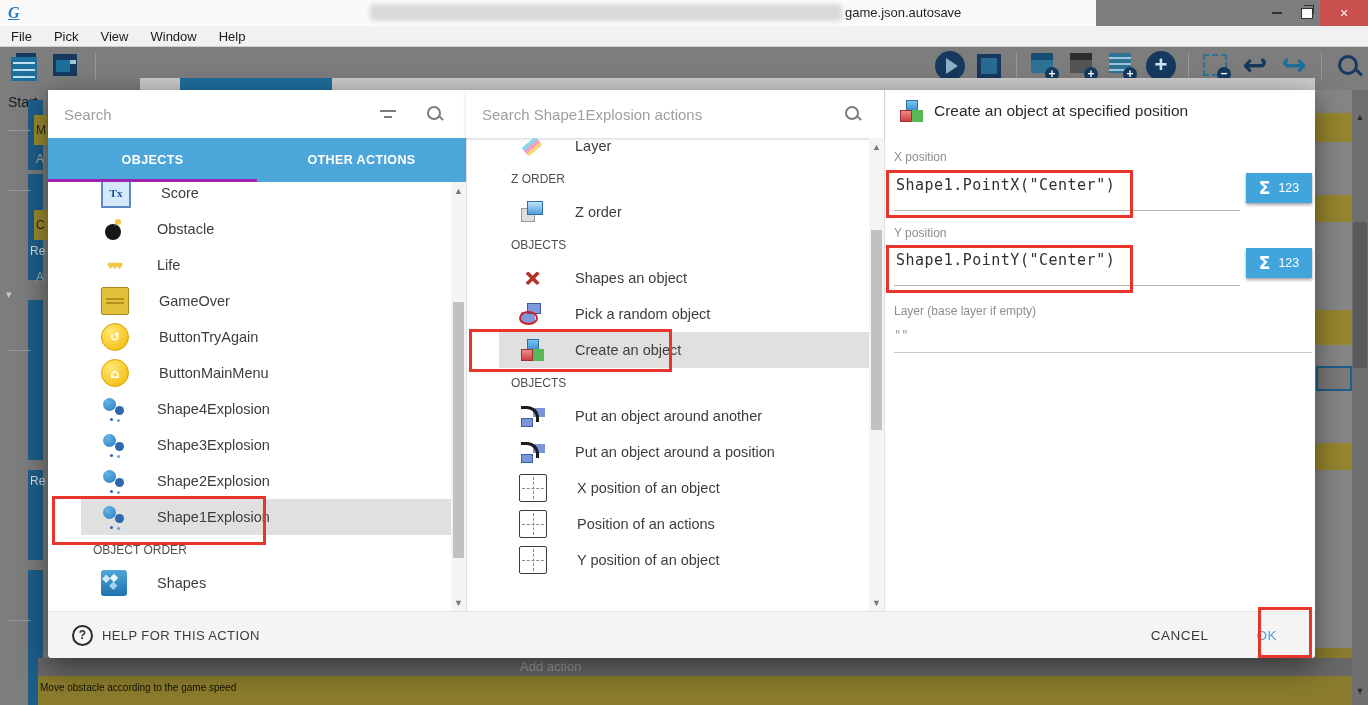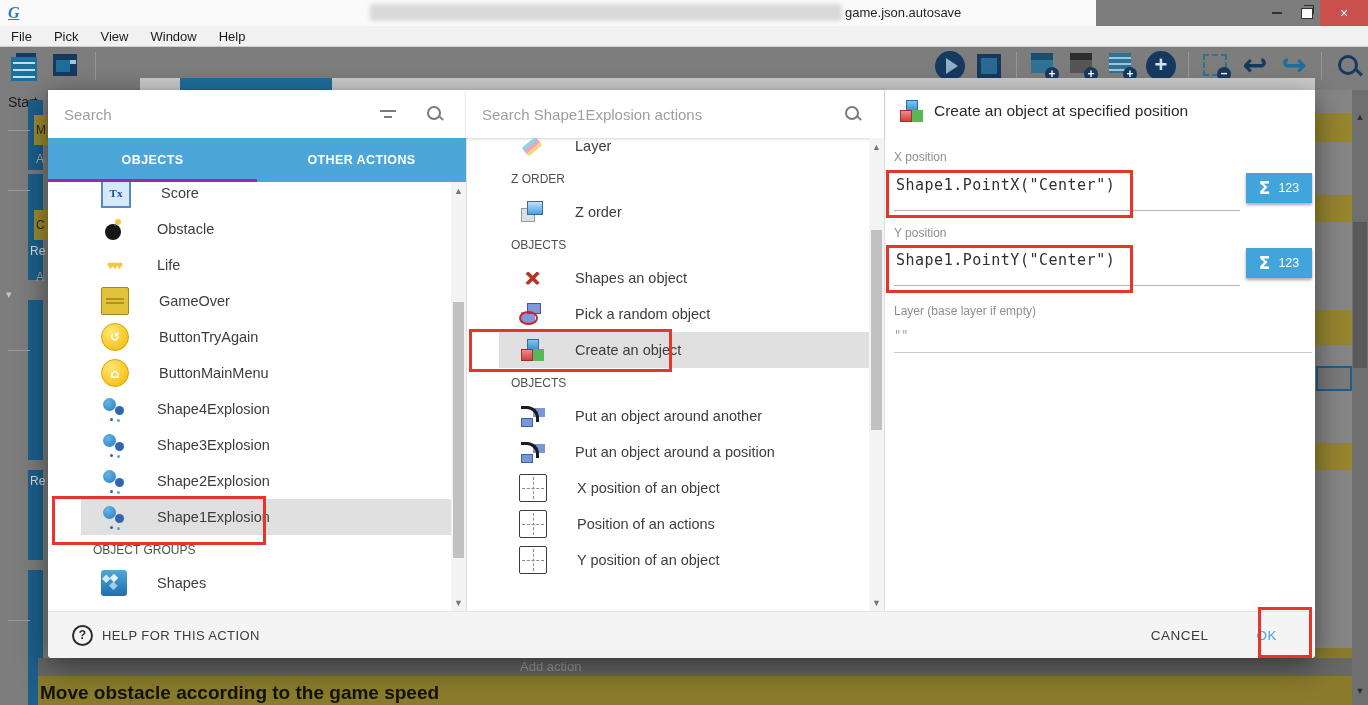--- a/index.html
+++ b/index.html
@@ -83,21 +83,21 @@
   .bg-collapse{left:6px;top:288px;color:#c6c6c6;font-size:11px;}
   .bg-right-col{left:1315px;top:90px;width:37px;height:615px;background:#868686;}
   .bg-yellow-right{left:1315px;width:37px;background:#96862f;}
   .bg-bluebox{left:1316px;top:366px;width:32px;height:21px;border:2px solid #1d5f8a;background:#7a7a7a;}
   .bg-scrollbar{left:1352px;top:90px;width:16px;height:615px;background:#6f6f6f;}
   .bg-sb-thumb{left:1353px;top:222px;width:14px;height:146px;background:#5a5a5a;}
   .bg-sb-arrow{left:1354px;width:12px;text-align:center;color:#2e2e2e;font-size:9px;}
   .bg-addaction{left:28px;top:658px;width:1324px;height:18px;background:#686868;}
   .bg-addaction span{position:absolute;left:492px;top:1px;font-size:13px;color:#9d9d9d;}
   .bg-olive{left:28px;top:676px;width:1324px;height:29px;background:#8a7c2c;}
-  .bg-olive span{position:absolute;left:12px;top:6px;font-size:19px;color:#141204;font-weight:bold;}
+  .bg-olive span{position:absolute;left:12px;top:6px;font-size:10px;color:#141204;}
   .bg-olive-bar{left:28px;top:658px;width:10px;height:47px;background:#1d5f8a;}
 
   
   .dialog{position:absolute;left:48px;top:90px;width:1267px;height:568px;background:#fff;z-index:10;
           box-shadow:0 8px 30px rgba(0,0,0,.5);border-radius:0 0 4px 4px;}
   .panel{position:absolute;top:0;height:522px;}
   .panel-left{left:0;width:418px;border-right:1px solid #e0e0e0;}
   .panel-mid{left:418px;width:418px;border-right:1px solid #e0e0e0;}
   .panel-right{left:836px;width:431px;}
 
@@ -368,21 +368,21 @@
             <div class="row">
     <span class="row-icon icon-particles"></span>
     <span class="label">Shape2Explosion</span>
   </div>
             <div class="row selected">
     <span class="row-icon icon-particles"></span>
     <span class="label">Shape1Explosion</span>
   </div>
             <div class="row section-row">
 
-    <span class="label">OBJECT GROUPS</span>
+    <span class="label">OBJECT ORDER</span>
   </div>
             <div class="row">
     <span class="row-icon icon-shapes-group"></span>
     <span class="label">Shapes</span>
   </div>
           </div>
       </div>
       <div class="pscroll ps-left">
         <div class="ps-arrow" style="top:4px;">▲</div>
         <div class="ps-thumb" style="top:120px;height:256px;"></div>

